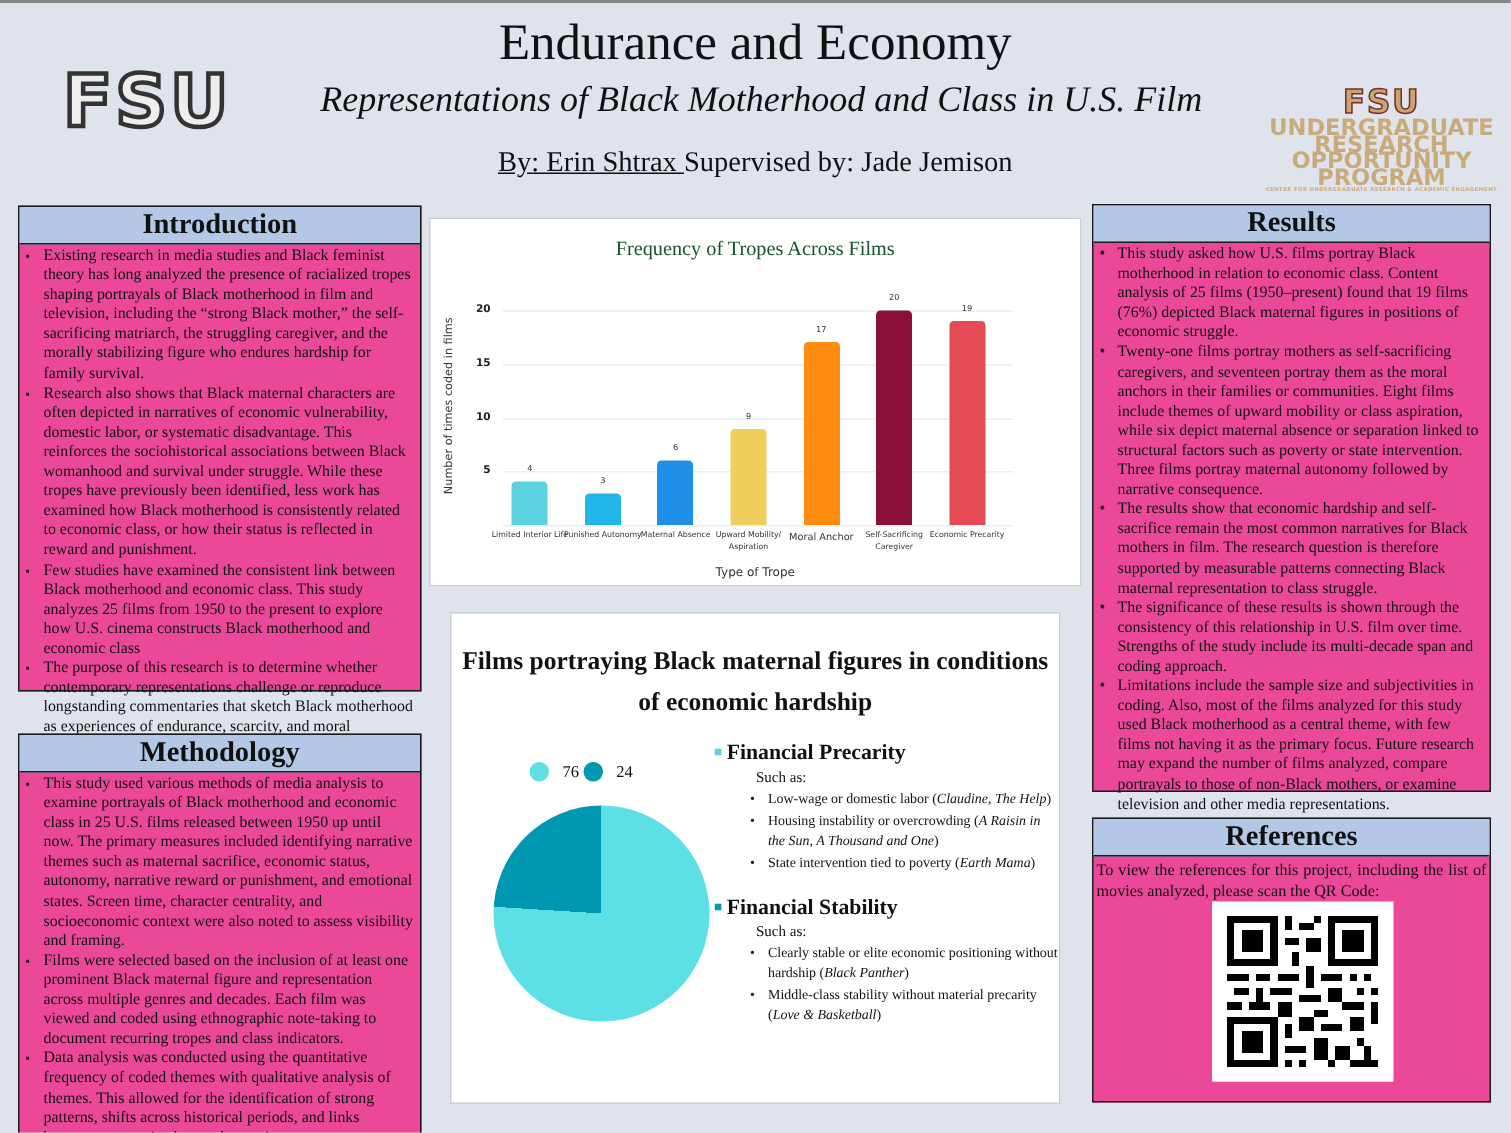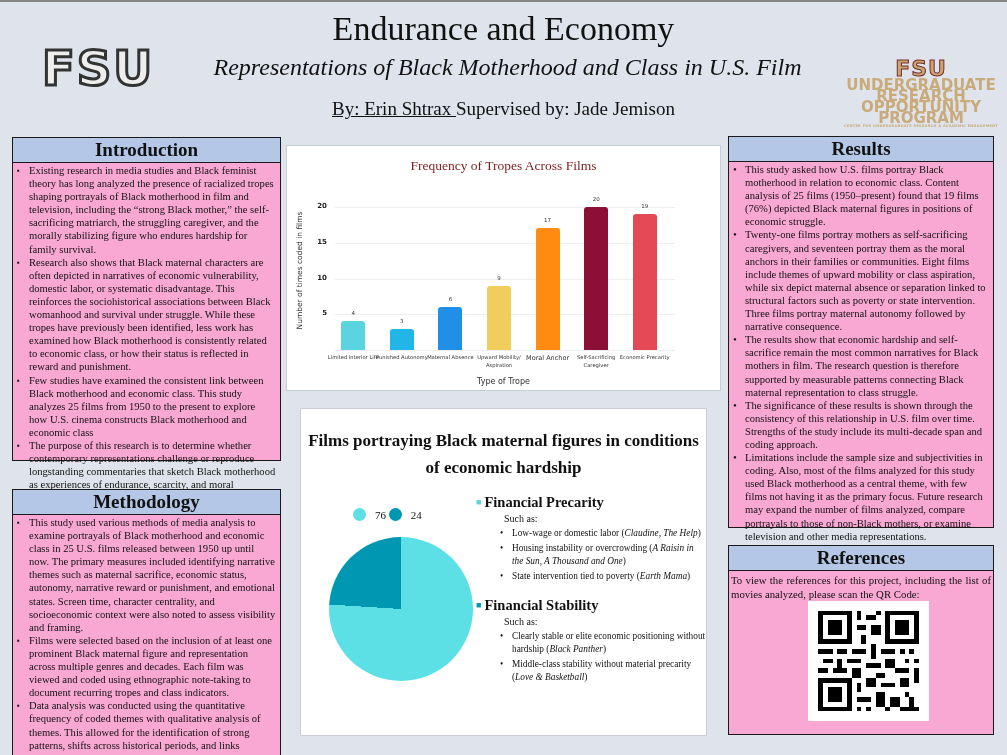--- a/index.html
+++ b/index.html
@@ -36,21 +36,21 @@
     position: absolute; left: 836px; top: 56px; width: 170px; text-align: center;
     font-family: "DejaVu Sans", sans-serif; font-weight: bold;
     color: #cfb287;
   }
   .urop-logo .fsu { font-size: 22px; color: #c6a671; -webkit-text-stroke: 1px #7a2a2a; line-height: 22px; letter-spacing: 1px; }
   .urop-logo .line { font-size: 15px; line-height: 11px; color: #c9ab7b; }
   .urop-logo .tiny { font-size: 3.5px; line-height: 5px; color: #c9ab7b; letter-spacing: 0.3px; }
 
   
   .panel {
-    position: absolute; border: 1px solid #1a1a1a; background: #f9a8d4;
+    position: absolute; border: 1px solid #1a1a1a; background: #ec4899;
   }
   .panel-head {
     background: #b4c7e7; border-bottom: 1px solid #1a1a1a;
     text-align: center; font-weight: bold; font-size: 19px; line-height: 24px;
   }
   .panel-body { padding: 1px 4px 0 4px; font-size: 10.6px; line-height: 13.1px; }
   .panel-body ul { list-style: none; }
   .panel-body li { position: relative; padding-left: 12px; }
   .panel-body li::before {
     content: "▪"; position: absolute; left: 0; top: 0; font-size: 8px;
@@ -68,21 +68,21 @@
     background: #fff;
   }
 
   
   .card {
     position: absolute; background: #fff; border: 1px solid #c9ced6;
   }
   #barcard { left: 286px; top: 143px; width: 435px; height: 246px; }
   .chart-title {
     position: absolute; left: 0; width: 100%; top: 12px; text-align: center;
-    font-size: 13.5px; color: #7f1d1d;
+    font-size: 13.5px; color: #14532d;
   }
   .ylabel {
     position: absolute; left: -48px; top: 120px; width: 120px;
     transform: rotate(-90deg); transform-origin: center;
     font-family: "DejaVu Sans", sans-serif; font-size: 7.5px; color: #333; text-align: center;
   }
   .xlabel {
     position: absolute; left: 0; width: 100%; top: 231px; text-align: center;
     font-family: "DejaVu Sans", sans-serif; font-size: 8px; color: #333;
   }

